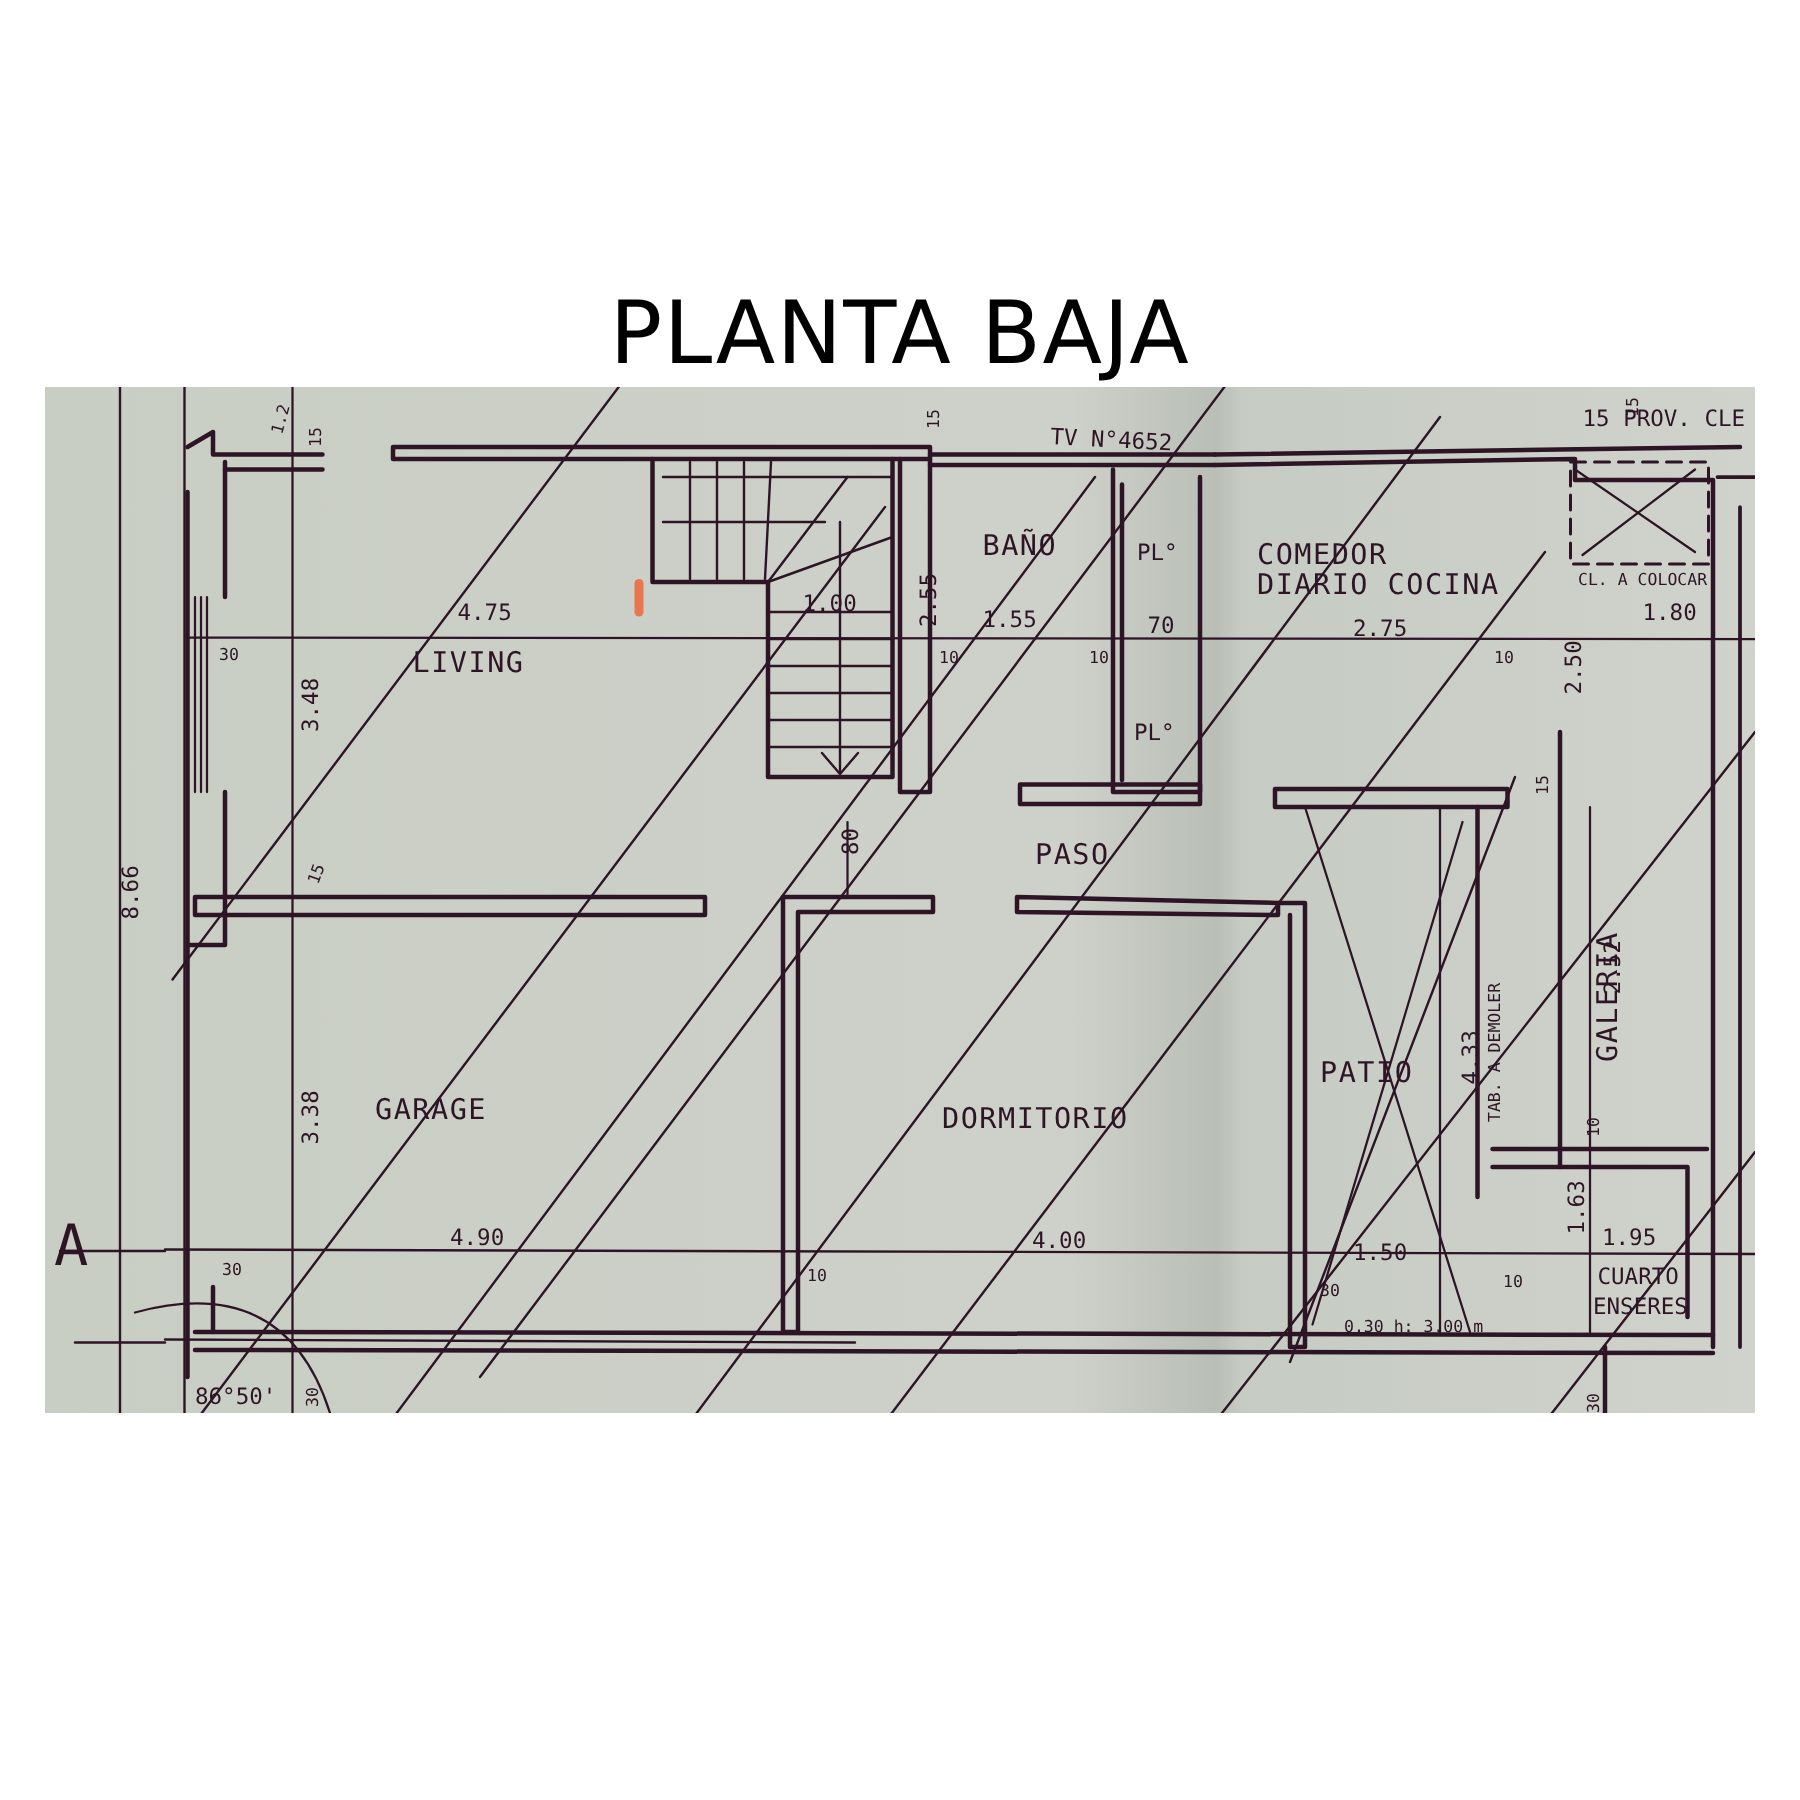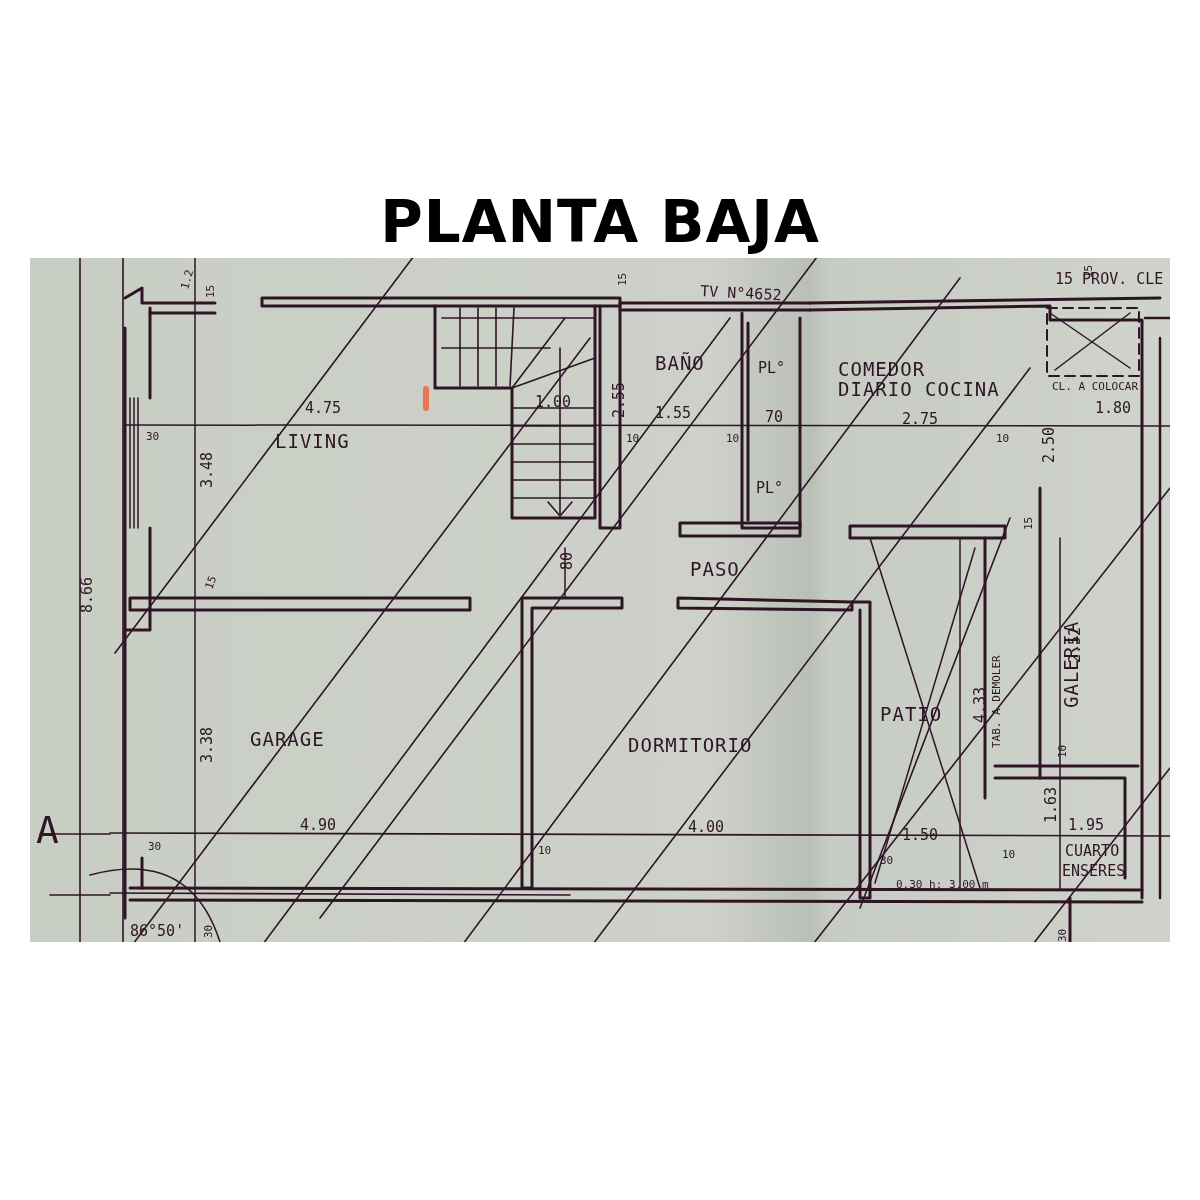--- a/index.html
+++ b/index.html
@@ -1,19 +1,19 @@
 <!DOCTYPE html>
 <html><head>
   <meta charset="utf-8">
   <style>
     html, body { margin: 0; padding: 0; background: #ffffff; }
     body { width: 1200px; height: 1200px; position: relative; overflow: hidden; font-family: "DejaVu Sans", sans-serif; }
     .title {
       position: absolute; left: 0; top: 182px; width: 1200px; text-align: center;
-      font-family: "DejaVu Sans", sans-serif; font-weight: bold; font-size: 58px;
+      font-family: "DejaVu Sans", sans-serif; font-weight: normal; font-size: 58px;
       letter-spacing: 1px; color: #000000; line-height: 80px;
     }
     .plan {
       position: absolute; left: 30px; top: 258px; width: 1140px; height: 684px;
       background: linear-gradient(90deg, #c9cec5 0%, #cdd1c9 60%, #b9beb6 68.5%, #c6cbc3 70%, #cfd3cb 100%);
       overflow: hidden;
     }
     .plan svg { position: absolute; left: 0; top: 0; }
     .lbl { font-family: "DejaVu Sans Mono", monospace; fill: #2e1526; }
     .room { font-size: 19px; letter-spacing: 1px; }

